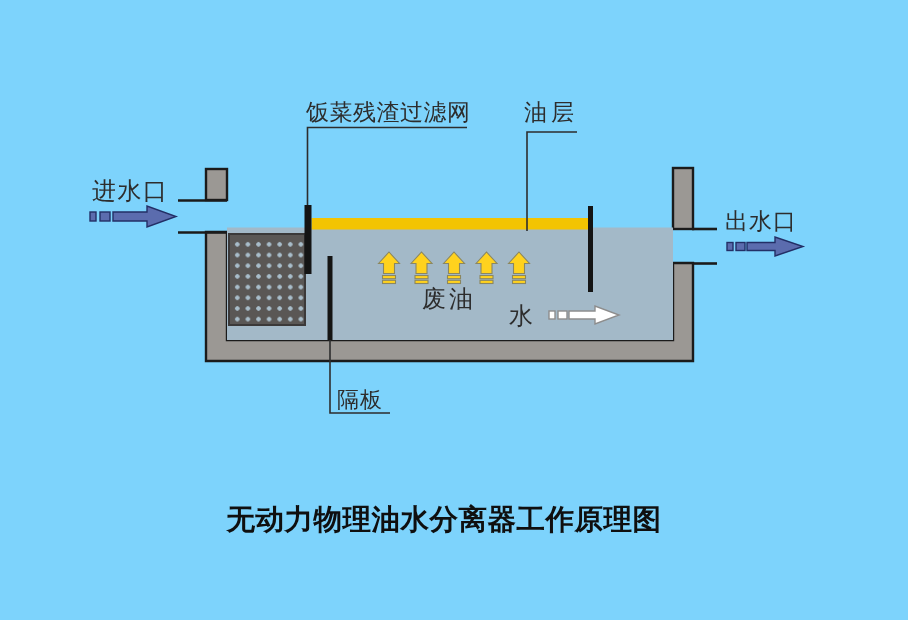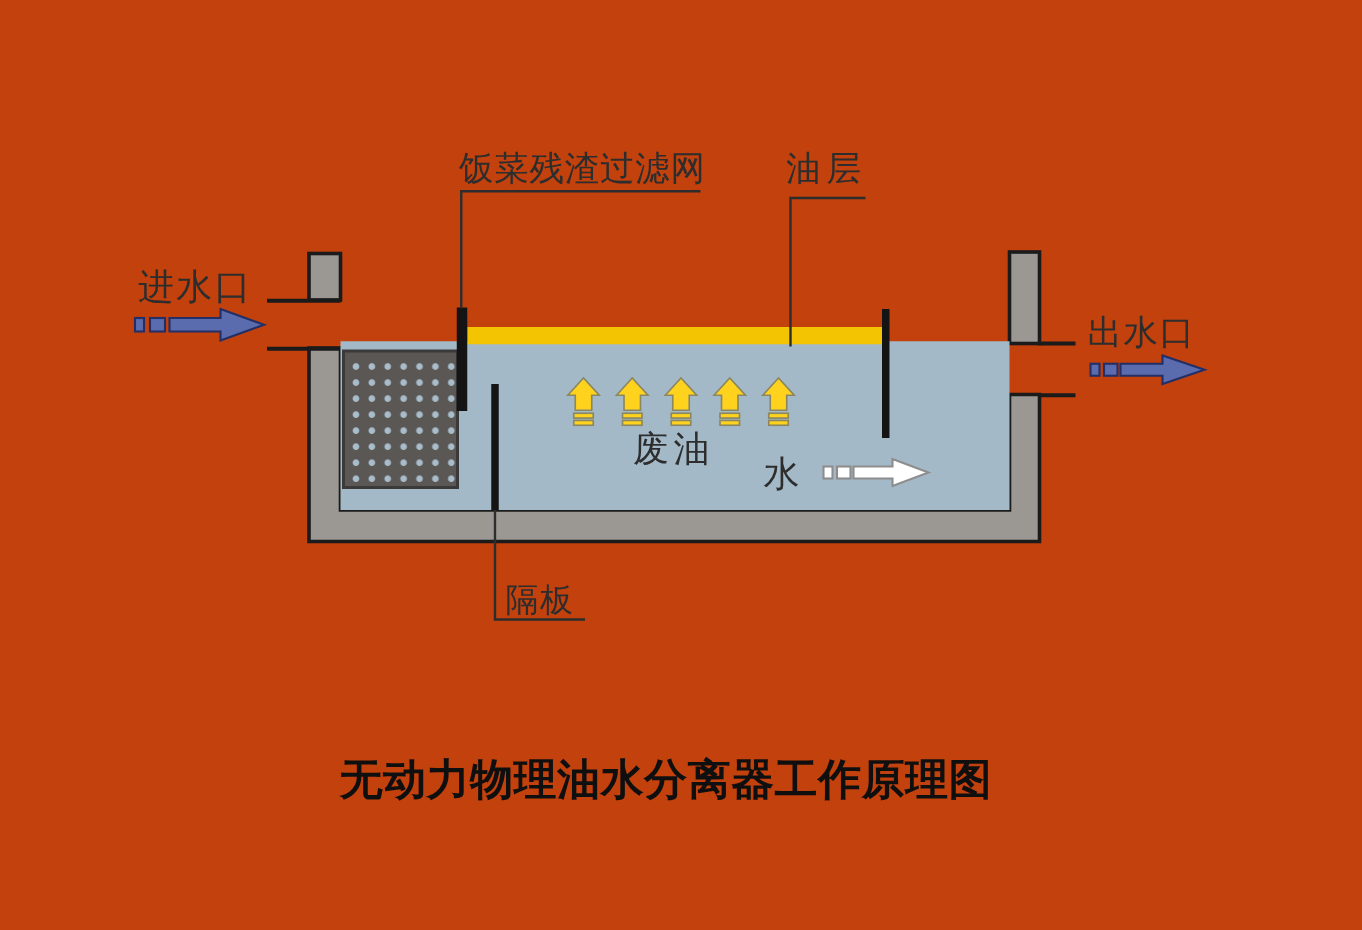--- a/index.html
+++ b/index.html
@@ -1,16 +1,16 @@
 <!DOCTYPE html>
 <html><head>
 <meta charset="utf-8">
 <style>
   html,body{margin:0;padding:0;background:#ffffff;}
-  .stage{position:relative;width:908px;height:620px;background:#c2410c;overflow:hidden;
+  .stage{position:relative;width:908px;height:620px;background:#7dd3fc;overflow:hidden;
          font-family:"Liberation Serif","DejaVu Serif",serif;}
   svg{position:absolute;left:0;top:0;}
   .t-label{font-family:"Liberation Serif","DejaVu Serif",serif;fill:#2d2d2d;}
   .t-title{font-family:"Liberation Sans","DejaVu Sans",sans-serif;font-weight:700;fill:#0f0f0f;}
   .wall{fill:#9b9894;stroke:#1b1b1b;stroke-width:2.4;}
   .pipe{stroke:#1b1b1b;stroke-width:2.6;}
   .water{fill:#a3b9c8;}
   .oil{fill:#f3c402;}
   .bar{fill:#141414;}
   .leader{stroke:#2d2d2d;stroke-width:1.6;fill:none;}

